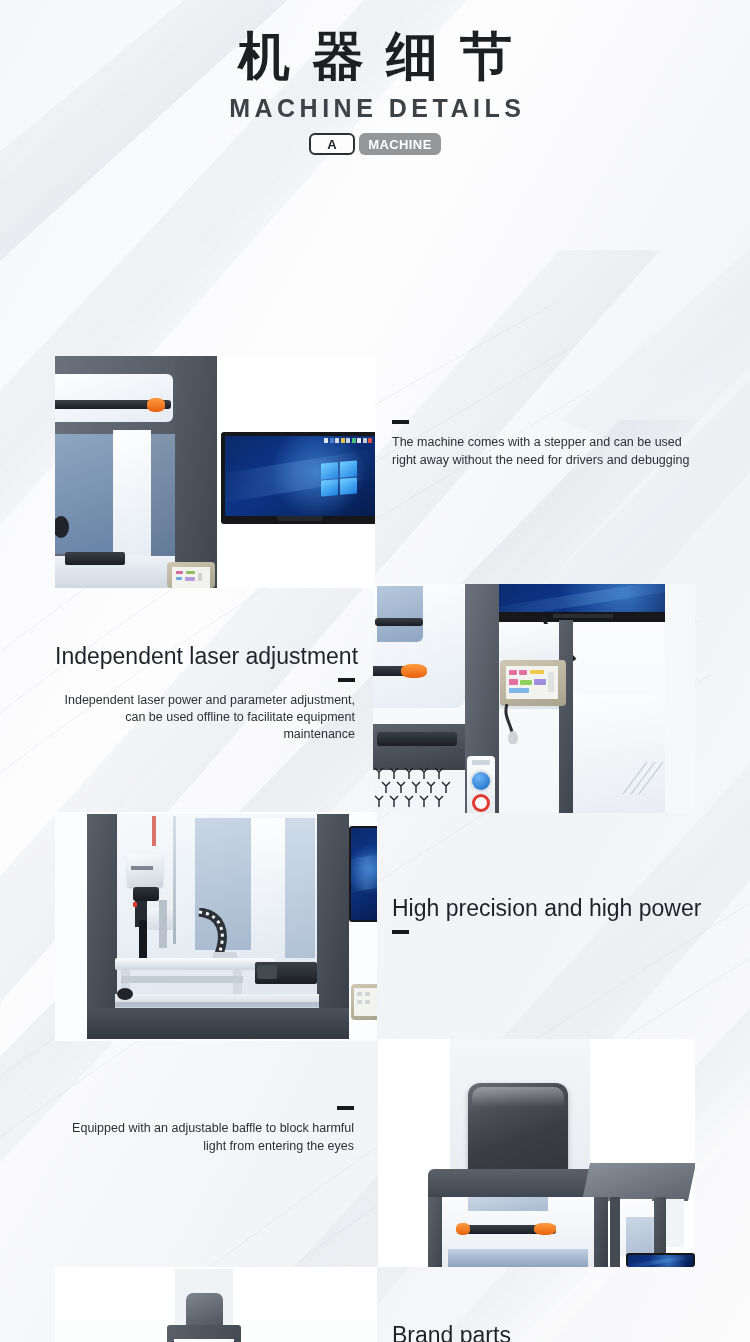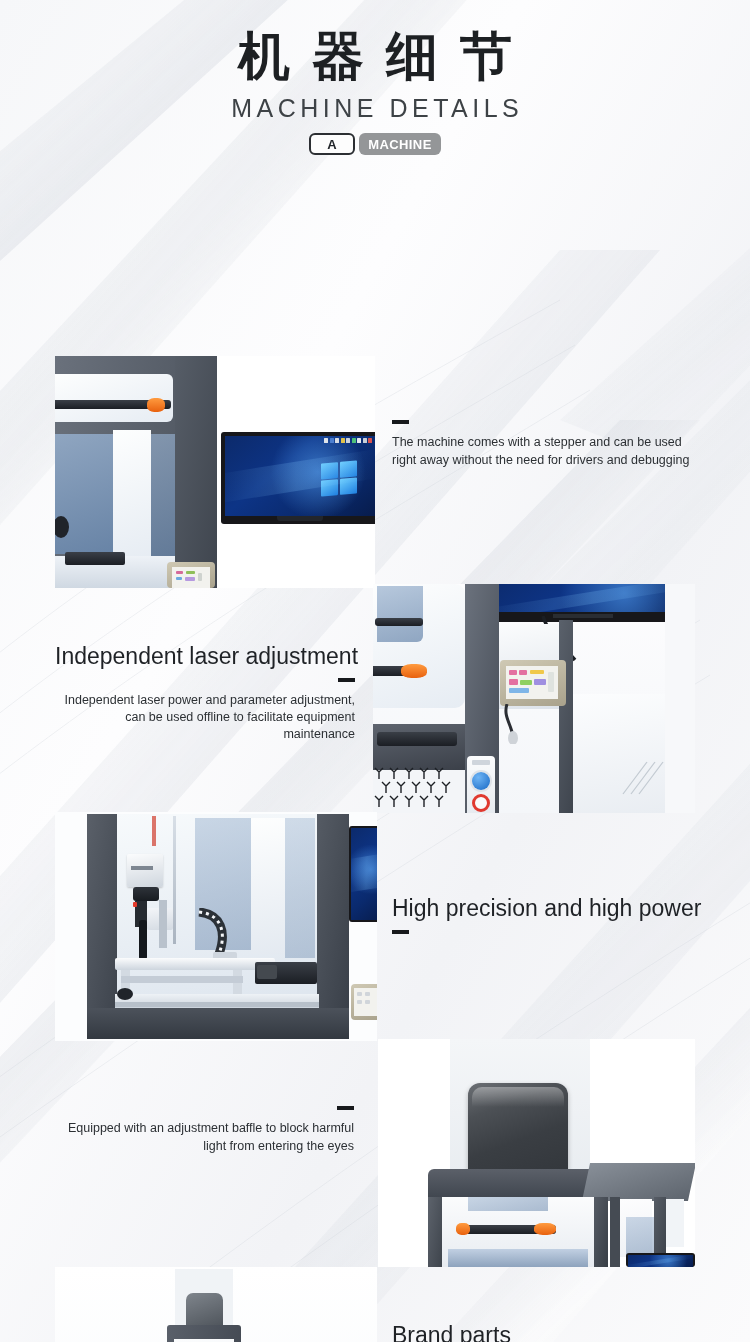--- a/index.html
+++ b/index.html
@@ -24,21 +24,21 @@
     letter-spacing:22px;
     font-weight:700;
     color:#1d2023;
     line-height:1.16;
     text-indent:22px;
   }
   .title-en {
     margin-top:8px;
     font-size:25px;
     letter-spacing:4.5px;
-    font-weight:400;
+    font-weight:700;
     color:#3d4246;
     text-indent:4.5px;
   }
   .badge-row {
     margin-top:10px;
     display:flex;
     justify-content:center;
     align-items:center;
     gap:4px;
   }
@@ -449,21 +449,21 @@
         <div style="position:absolute;left:276px;top:158px;width:12px;height:70px;background:linear-gradient(100deg,#575d66,#3b4149);"></div>
         <div class="panel-lite" style="left:288px; top:160px; width:18px; height:48px; background:#f1f4f7;"></div>
 
         <div class="mono-frame" style="left:248px; top:214px; width:69px; height:14px;"></div>
         <div class="mono-screen" style="left:250px; top:216px; width:65px; height:12px;"></div>
       </div>
     </div>
 
     <div class="copy right" style="left:58px; top:944px; width:296px;">
       <div class="f-rule"></div>
-      <div class="f-desc">Equipped with an adjustment baffle to block harmful light from entering the eyes</div>
+      <div class="f-desc">Equipped with an adjustable baffle to block harmful light from entering the eyes</div>
     </div>
   </div>
 
   <div class="feature">
 
     <div class="photo" style="left:55px; top:1112px; width:322px; height:230px;">
       <div class="ph">
         <div class="soft-white" style="inset:0; background:linear-gradient(180deg,#ffffff,#f7f9fb);"></div>
 
         <div class="panel-lite" style="left:120px; top:2px; width:58px; height:58px; background:#f0f3f6;"></div>

